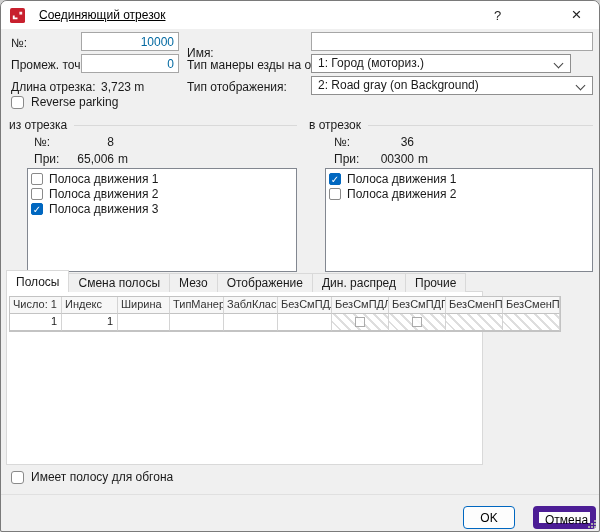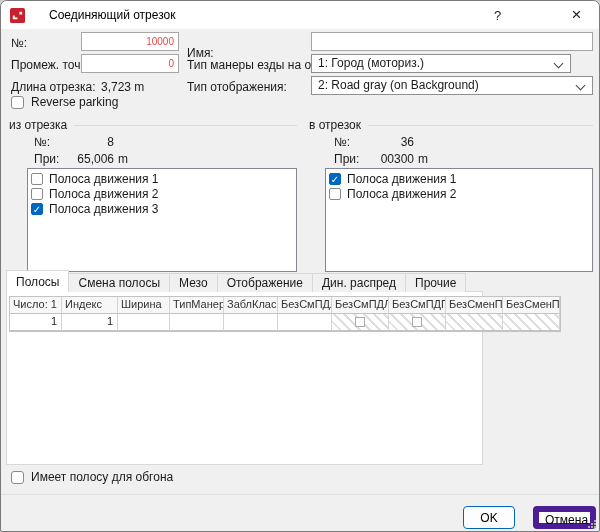--- a/index.html
+++ b/index.html
@@ -6,30 +6,30 @@
   * { box-sizing:border-box; }
   #dialog {
     position:relative; width:600px; height:532px;
     background:#f0f0f0; border:1px solid #7a7a7a;
     border-radius:7px 7px 2px 2px; overflow:hidden;
     font-family:"Liberation Sans", sans-serif; font-size:12px; color:#1a1a1a;
   }
   
   .titlebar { position:absolute; left:0; top:0; right:0; height:28px; background:#ffffff; display:flex; align-items:center; }
   .app-icon { width:15px; height:15px; margin-left:9px; flex:0 0 auto; }
-  .title-text { margin-left:24px; font-size:12px; color:#000; white-space:nowrap; }
+  .title-text { margin-left:14px; font-size:12px; color:#000; white-space:nowrap;text-decoration:underline; }
   .tb-spacer { flex:1; }
   .tb-btn { width:45px; height:28px; display:flex; align-items:center; justify-content:center;
             background:transparent; border:none; font-family:"Liberation Sans",sans-serif; color:#222; cursor:default; }
   .tb-help { font-size:13px; margin-right:34px; }
   .tb-close { font-size:17px; }
   
   .lbl { position:absolute; white-space:nowrap; }
   .txtin { position:absolute; height:19px; border:1px solid #a6a6a6; background:#fff; padding:0 4px;
-           font-family:"Liberation Sans",sans-serif; font-size:10px; color:#ef4444; }
+           font-family:"Liberation Sans",sans-serif; font-size:12px; color:#0369a1; }
   .num { text-align:right; }
   .combo { position:absolute; height:19px; border:1px solid #8f8f8f; background:#fff; padding:1px 20px 0 6px;
            white-space:nowrap; overflow:hidden; }
   .chev { position:absolute; right:8px; top:5px; width:7px; height:7px;
           border-right:1px solid #444; border-bottom:1px solid #444; transform:rotate(45deg); }
   .cb { display:inline-block; width:13px; height:13px; border:1px solid #8a8a8a; border-radius:3px;
         background:#fff; vertical-align:middle; text-align:center; line-height:12px; font-size:10px; color:#fff; }
   .cb.checked { background:#0067c0; border-color:#0067c0; }
   .cbrow { position:absolute; display:flex; align-items:center; gap:7px; }
   

